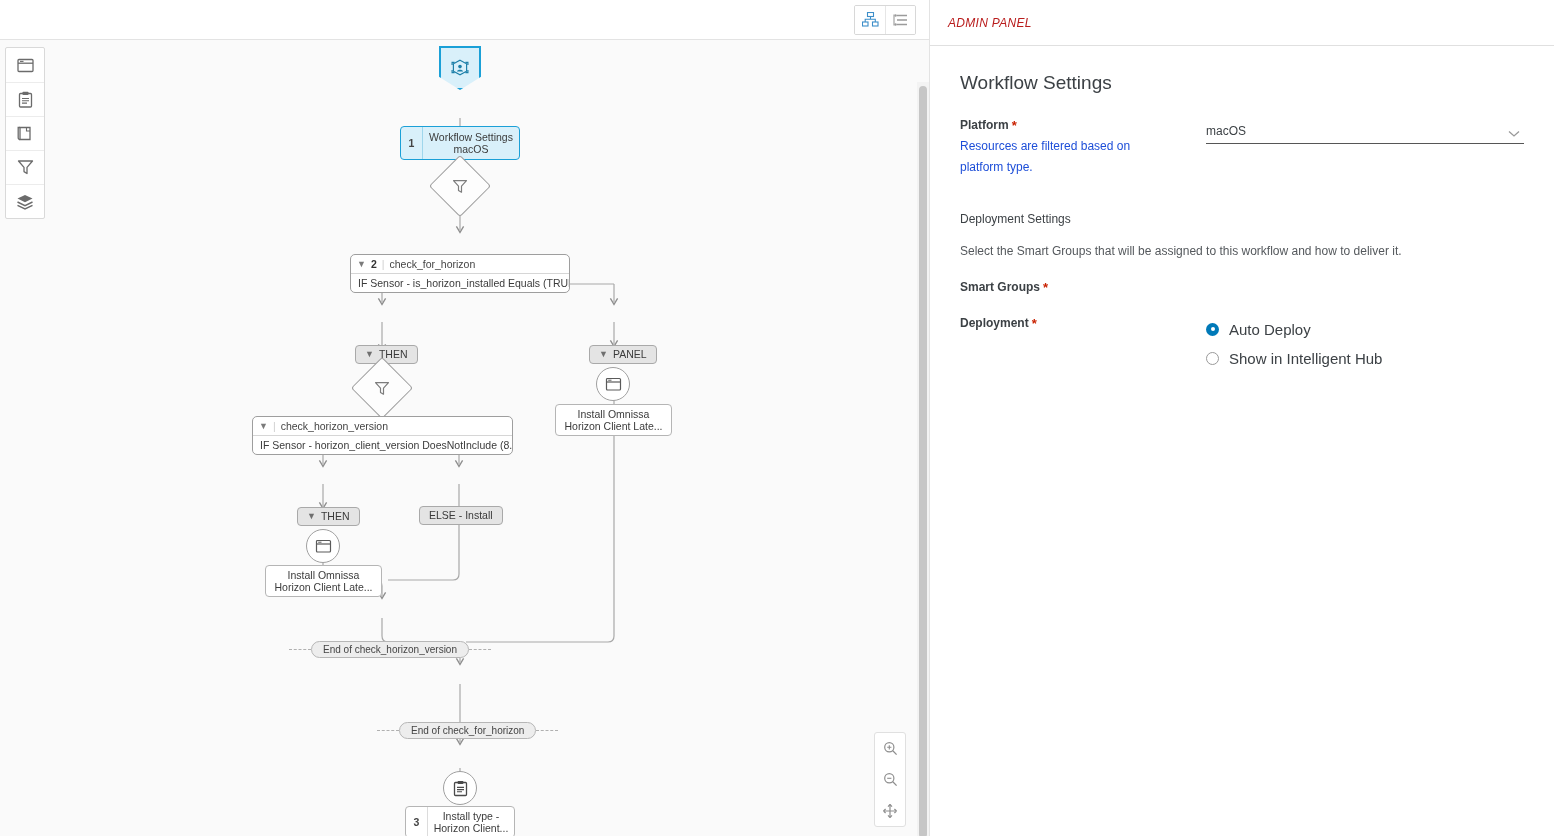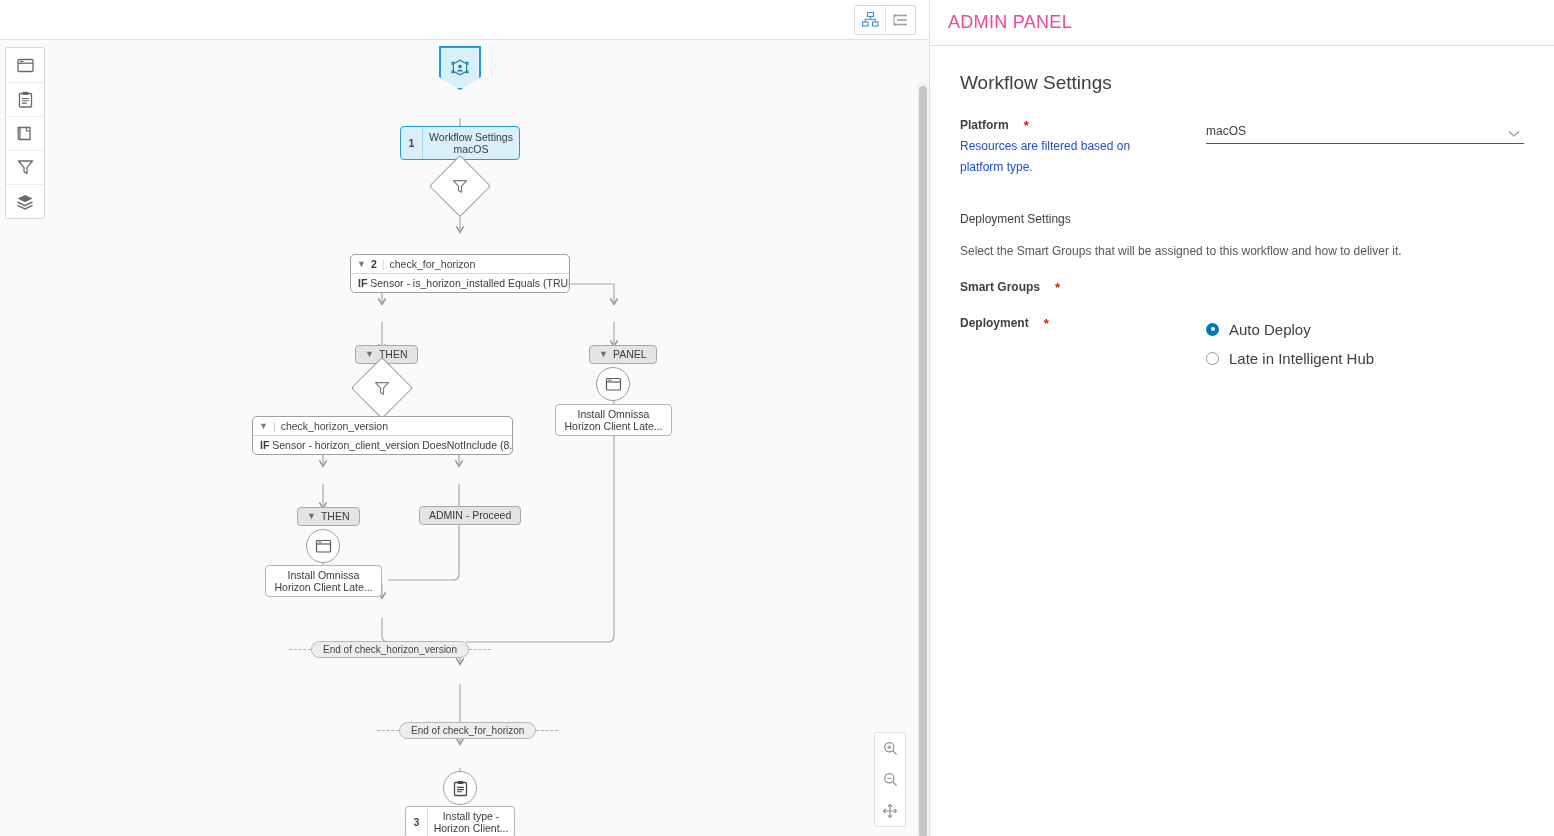--- a/index.html
+++ b/index.html
@@ -136,21 +136,21 @@
     padding: 0 6px; border-bottom: 1px solid #d6d6d6;
     font-size: 10.5px; color: #444; gap: 5px;
   }
   .cond-head .chev { color: #7b7b7b; font-size: 9px; }
   .cond-head .cnum { font-weight: 700; font-size: 10.5px; color: #333; }
   .cond-head .sep { color: #cfcfcf; }
   .cond-body {
     padding: 3px 7px; font-size: 10.5px; color: #3b3b3b;
     white-space: nowrap;
   }
-  .cond-body b { font-weight: 700; }
+  .cond-body b { font-weight: 400; }
 
   .pill {
     background: #e4e4e4; border: 1px solid #a9a9a9; border-radius: 4px;
     height: 19px; display: inline-flex; align-items: center; gap: 5px;
     padding: 0 9px; font-size: 10.5px; color: #3a3a3a; white-space: nowrap;
   }
   .pill .chev { color: #6f6f6f; font-size: 9px; }
 
   .endcap {
     background: #ededed; border: 1px solid #b6b6b6; border-radius: 11px;
@@ -163,31 +163,31 @@
   }
   .dash-l { right: 100%; } .dash-r { left: 100%; }
 
   
   .admin-side { width: 624px; height: 836px; background: #fff; }
   .admin-header {
     height: 46px; border-bottom: 1px solid #e0e0e0;
     display: flex; align-items: center; padding-left: 18px;
   }
   .admin-header-title {
-    font-size: 18px; color: #ec4899; letter-spacing: .3px;
+    font-size: 12px; color: #b91c1c; letter-spacing: .3px; font-style: italic;
   }
   .admin-body { padding: 26px 30px 0 30px; }
   .panel-title {
     font-size: 19px; color: #3c4145; font-weight: 400; margin-bottom: 24px;
   }
   .form-row { display: flex; margin-bottom: 6px; }
   .form-label-col { width: 246px; padding-right: 14px; }
   .form-label {
     font-size: 12px; font-weight: 700; color: #3c4145;
-    display: flex; align-items: center; gap: 15px;
+    display: flex; align-items: center; gap: 3px;
   }
   .req { color: #c92100; font-size: 13px; line-height: 1; }
   .form-help {
     font-size: 12px; color: #1d4ed8; line-height: 21px; margin-top: 4px;
     max-width: 215px;
   }
   .form-ctrl-col { flex: 1; }
 
   .select-ctrl {
     position: relative; border-bottom: 1px solid #565656;
@@ -473,21 +473,21 @@
 
         <div class="node" style="left:297px; top:465px;">
           <div class="pill">
             <span class="chev">▼</span>
             <span>THEN</span>
           </div>
         </div>
 
         <div class="node" style="left:419px; top:465px;">
           <div class="pill">
-            <span>ADMIN - Proceed</span>
+            <span>ELSE - Install</span>
           </div>
         </div>
 
         <div class="node" style="left:306px; top:489px;">
           <div class="circle-node">
             <svg width="17" height="15" viewBox="0 0 17 15">
               <rect x="1.5" y="1.5" width="14" height="11.5" rx="1" fill="none" stroke="#5a5a5a" stroke-width="1.2"></rect>
               <path d="M1.5 5 H15.5" stroke="#5a5a5a" stroke-width="1.2"></path>
               <path d="M3.2 3.2 H6.5" stroke="#5a5a5a" stroke-width="1"></path>
             </svg>
@@ -599,21 +599,21 @@
           </div>
         </div>
         <div class="form-ctrl-col">
           <div class="radio-group">
             <div class="radio-row">
               <span class="radio on"></span>
               <span class="radio-label">Auto Deploy</span>
             </div>
             <div class="radio-row">
               <span class="radio"></span>
-              <span class="radio-label">Late in Intelligent Hub</span>
+              <span class="radio-label">Show in Intelligent Hub</span>
             </div>
           </div>
         </div>
       </div>
 
     </div>
   </div>
 
 </div>
 

